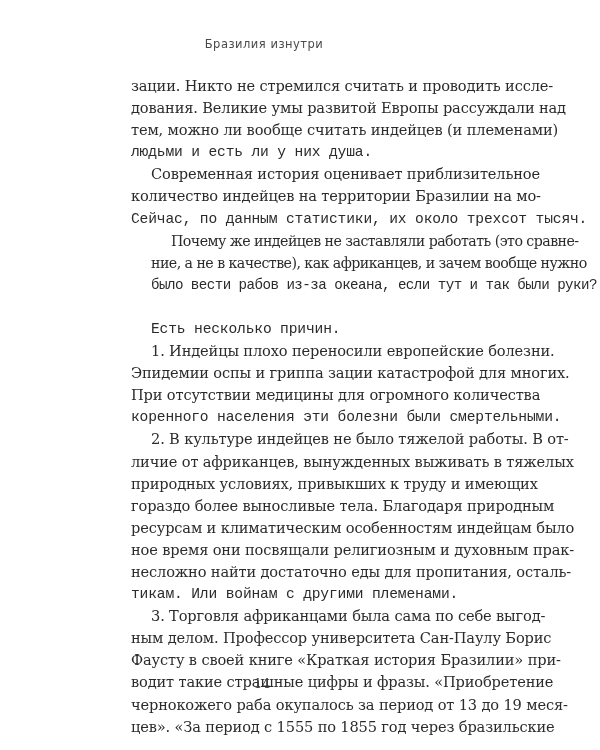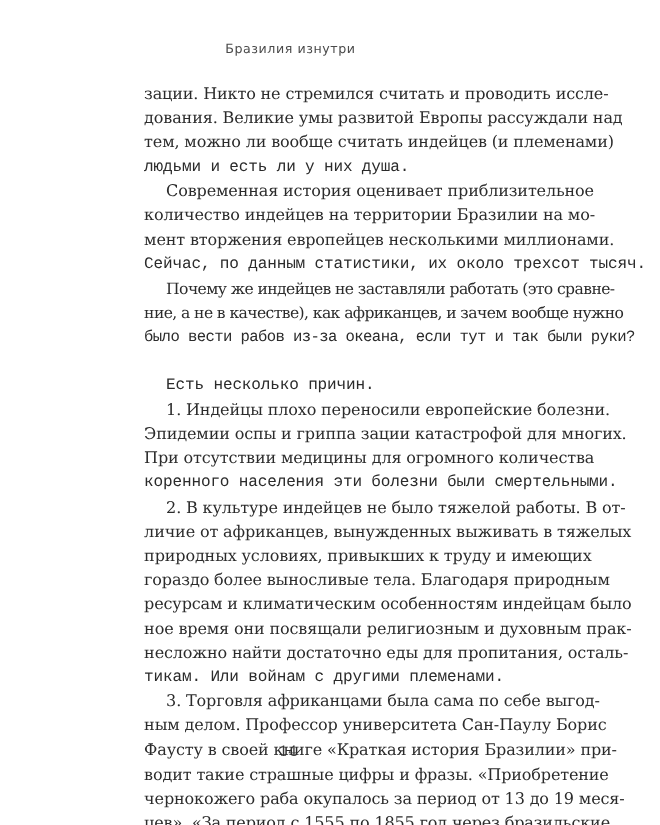--- a/index.html
+++ b/index.html
@@ -18,21 +18,21 @@
   .text-block {
     position: absolute; top: 75px; left: 131px; width: 356px;
   }
   .line {
     height: 22.1px; line-height: 22.1px; font-size: 14.6px;
     white-space: nowrap; text-align: justify; text-align-last: justify;
     letter-spacing: -0.15px;
   }
   .line.last { text-align-last: left; font-family: Liberation Mono, monospace; }
   .line.indent { padding-left: 20px; }
-  .line.condensed { letter-spacing: -0.55px; font-size: 14.2px; }
+  .line.condensed { letter-spacing: -0.55px; font-size: 14.2px; margin-left: 20px; }
   .spacer { height: 22px; }
   .folio {
     position: absolute; top: 676px; left: 0; width: 524px;
     text-align: center; font-size: 13px; color: #3a3a3a;
   }
 </style>
 </head>
 <body>
 
 <div class="running-head">Бразилия изнутри</div>
@@ -42,21 +42,20 @@
   <div>
     <div class="line">зации. Никто не стремился считать и проводить иссле-</div>
     <div class="line">дования. Великие умы развитой Европы рассуждали над</div>
     <div class="line">тем, можно ли вообще считать индейцев (и племенами)</div>
     <div class="line last">людьми и есть ли у них душа.</div>
   </div>
 
   <div>
     <div class="line indent">Современная история оценивает приблизительное</div>
     <div class="line">количество индейцев на территории Бразилии на мо-</div>
-    <div class="line">мент вторжения европейцев несколькими миллионами.</div>
     <div class="line last">Сейчас, по данным статистики, их около трехсот тысяч.</div>
   </div>
 
   <div>
     <div class="line indent condensed">Почему же индейцев не заставляли работать (это сравне-</div>
     <div class="line condensed">ние, а не в качестве), как африканцев, и зачем вообще нужно</div>
     <div class="line last condensed">было вести рабов из-за океана, если тут и так были руки?</div>
   </div>
   <div class="spacer"></div>
 

